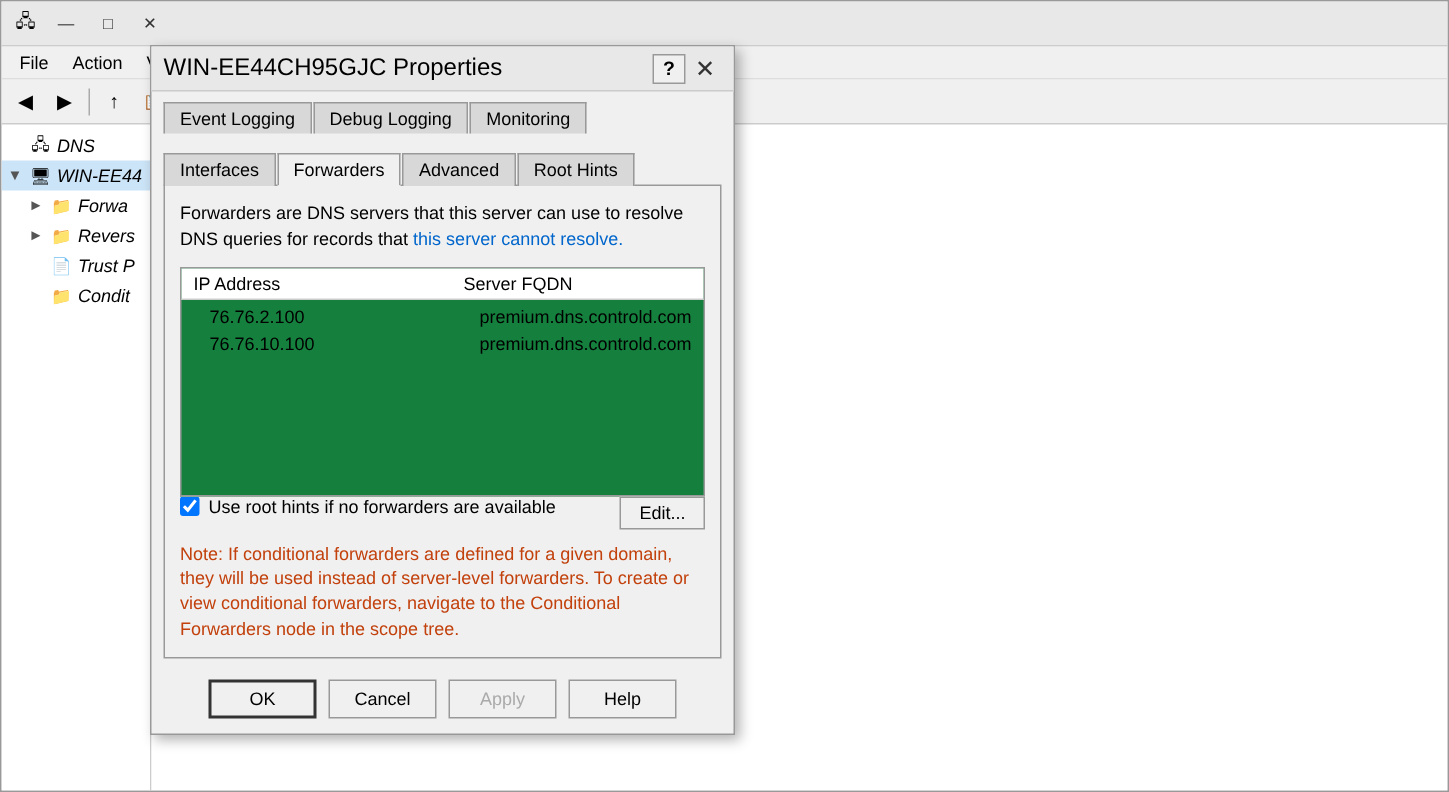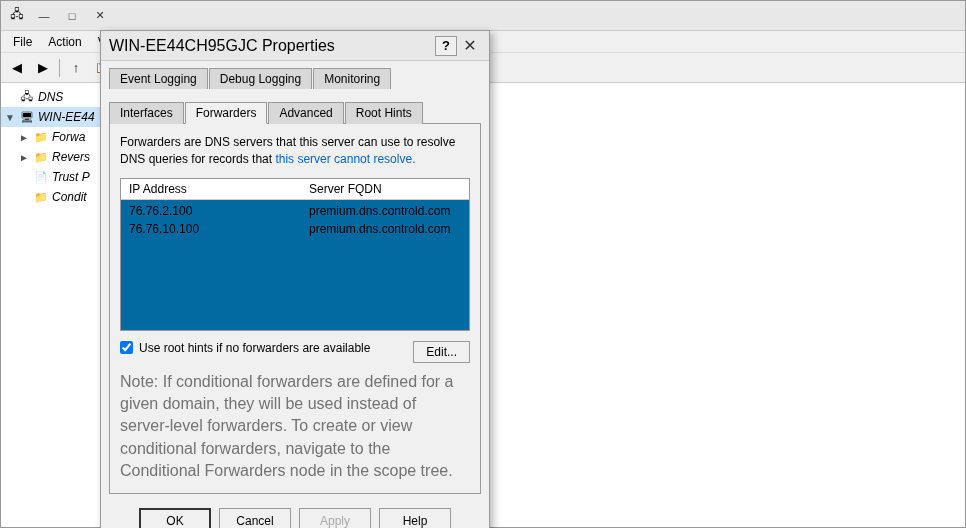--- a/index.html
+++ b/index.html
@@ -270,22 +270,21 @@
     }
 
     .forwarders-desc a {
       color: #0066cc;
       text-decoration: none;
     }
 
     
     .ip-table-container {
       border: 1px solid #999;
-      background: #0369a1;
-      margin-bottom: 10px;
+      background: #15803d;
     }
 
     .ip-table-header {
       display: flex;
       background: white;
       border-bottom: 1px solid #ccc;
       padding: 3px 8px;
     }
 
     .ip-table-col-header {
@@ -299,20 +298,21 @@
 
     .ip-table-rows {
       padding: 2px 0;
       min-height: 130px;
     }
 
     .ip-table-row {
       display: flex;
       padding: 2px 8px;
       cursor: pointer;
+      justify-content: flex-end;
     }
 
     .ip-table-cell {
       font-size: 12px;
     }
 
     .ip-table-cell:first-child {
       width: 180px;
     }
 
@@ -335,22 +335,22 @@
       margin-left: auto;
       padding: 3px 12px;
       font-size: 12px;
       background: #f0f0f0;
       border: 1px solid #999;
       cursor: pointer;
     }
 
     
     .note-text {
-      font-size: 16px;
-      color: #737373;
+      font-size: 12px;
+      color: #c2410c;
       line-height: 1.4;
     }
 
     
     .dialog-buttons {
       display: flex;
       justify-content: center;
       gap: 8px;
       padding: 6px 8px 10px;
     }

